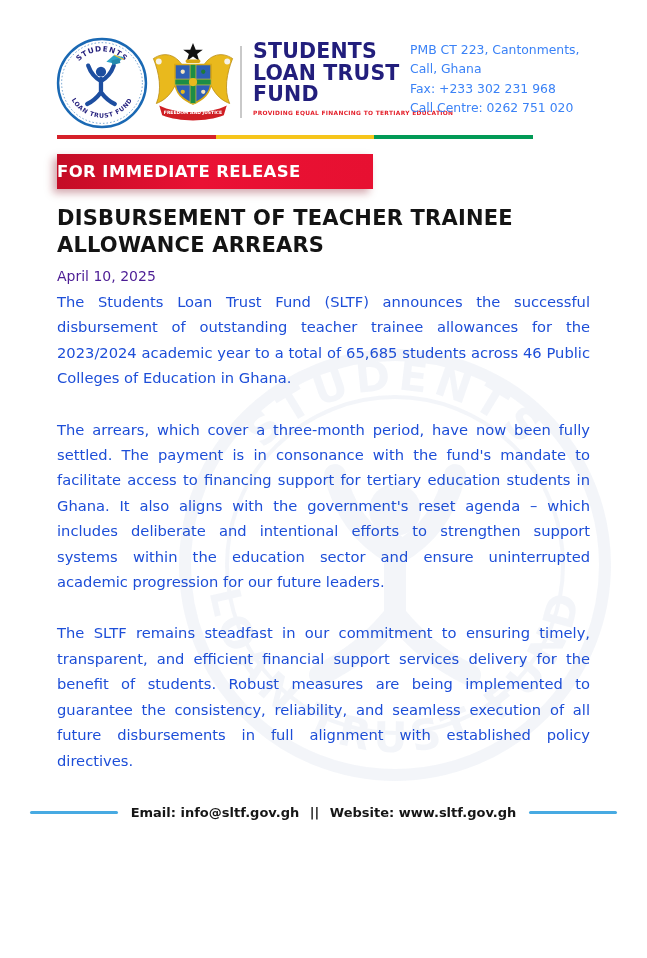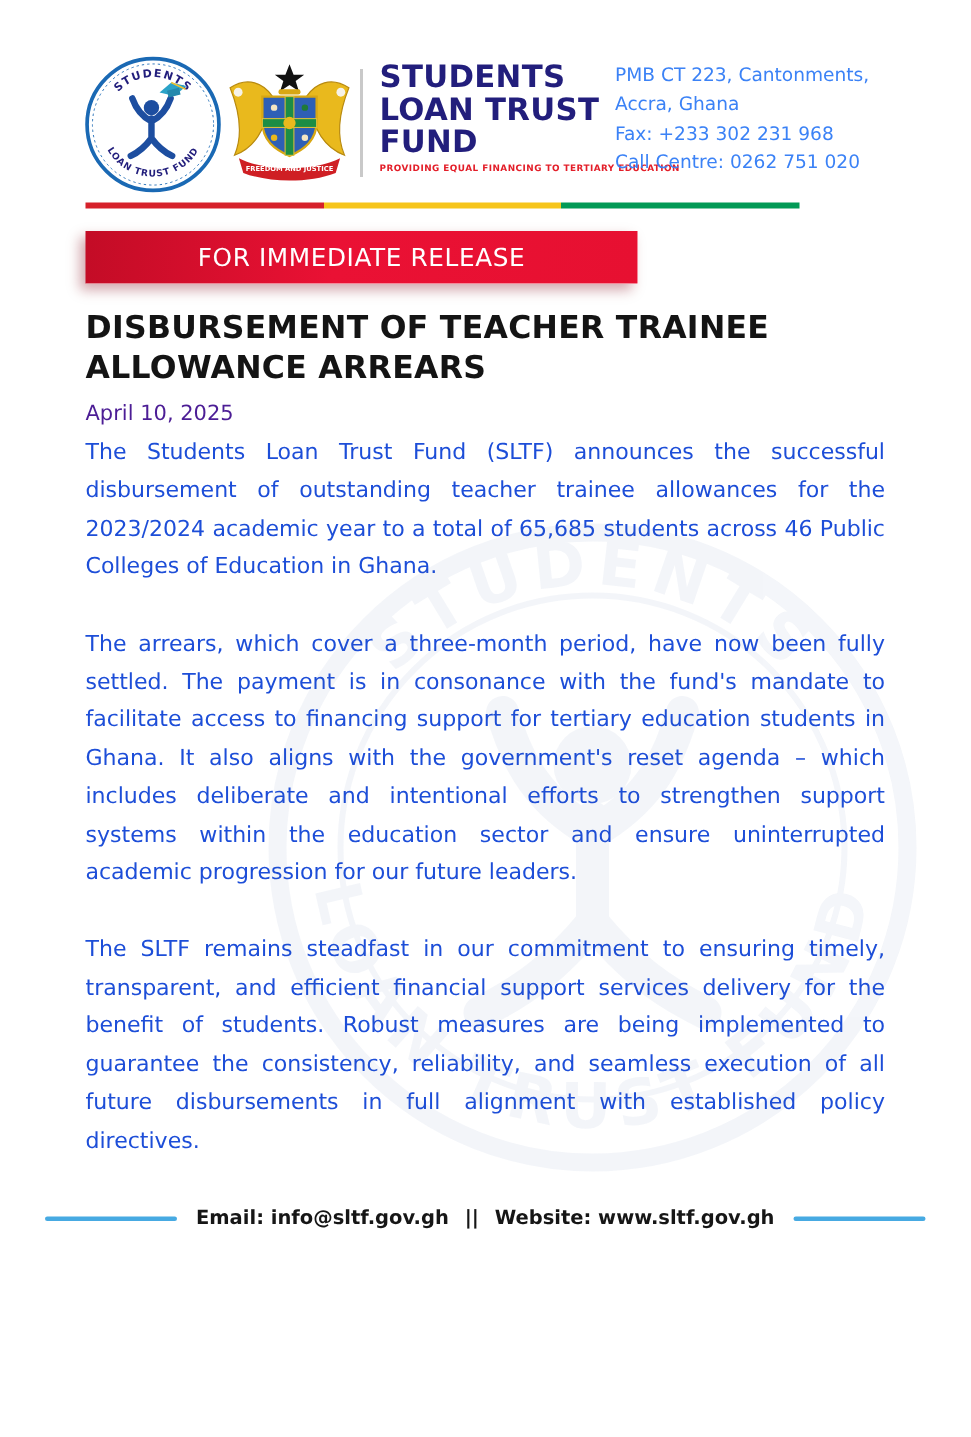--- a/index.html
+++ b/index.html
@@ -25,25 +25,25 @@
   }
   .contact{position:absolute;left:410px;top:40px;font-size:12.4px;line-height:19.4px;color:#3b82f6;}
   
   .flag-line{position:absolute;left:57px;top:135px;width:476px;height:4px;display:flex;}
   .flag-line .seg{flex:1;height:100%;}
   .seg-red{background:#d6212a;}
   .seg-gold{background:#f6c51b;}
   .seg-green{background:#029a56;}
   
   .banner{
-    margin:14px 0 0 57px;width:368px;height:35px;
-    display:flex;align-items:center;justify-content:center;
+    margin:14px 0 0 57px;width:316px;height:35px;
+    display:flex;align-items:center;justify-content:flex-start;
     background:linear-gradient(95deg,#c30c26 0%,#ea1134 45%,#e71031 100%);
     box-shadow:-4px 4px 8px rgba(130,0,20,.35);
-    color:#ffffff;font-weight:normal;font-size:16.5px;letter-spacing:.4px;
+    color:#ffffff;font-weight:bold;font-size:16.5px;letter-spacing:.4px;
   }
   
   .content{margin:16px 57px;width:533px;}
   .headline{
     margin-top:13px;font-size:21px;font-weight:bold;line-height:27px;
     color:#141414;letter-spacing:.2px;
   }
   .date-line{margin-top:9px;font-size:14px;color:#4c1d95;}
   .body-copy{margin-top:5px;}
   .body-copy p{
@@ -130,21 +130,21 @@
 
     <div class="wordmark">
       <div class="wm-line">STUDENTS</div>
       <div class="wm-line">LOAN TRUST</div>
       <div class="wm-line">FUND</div>
       <div class="tagline">PROVIDING EQUAL FINANCING TO TERTIARY EDUCATION</div>
     </div>
 
     <div class="contact">
       <div>PMB CT 223, Cantonments,</div>
-      <div>Accra, Ghana</div>
+      <div>Call, Ghana</div>
       <div>Fax: +233 302 231 968</div>
       <div>Call Centre: 0262 751 020</div>
     </div>
 
     <div class="flag-line">
       <div class="seg seg-red"></div>
       <div class="seg seg-gold"></div>
       <div class="seg seg-green"></div>
     </div>
   </div>

